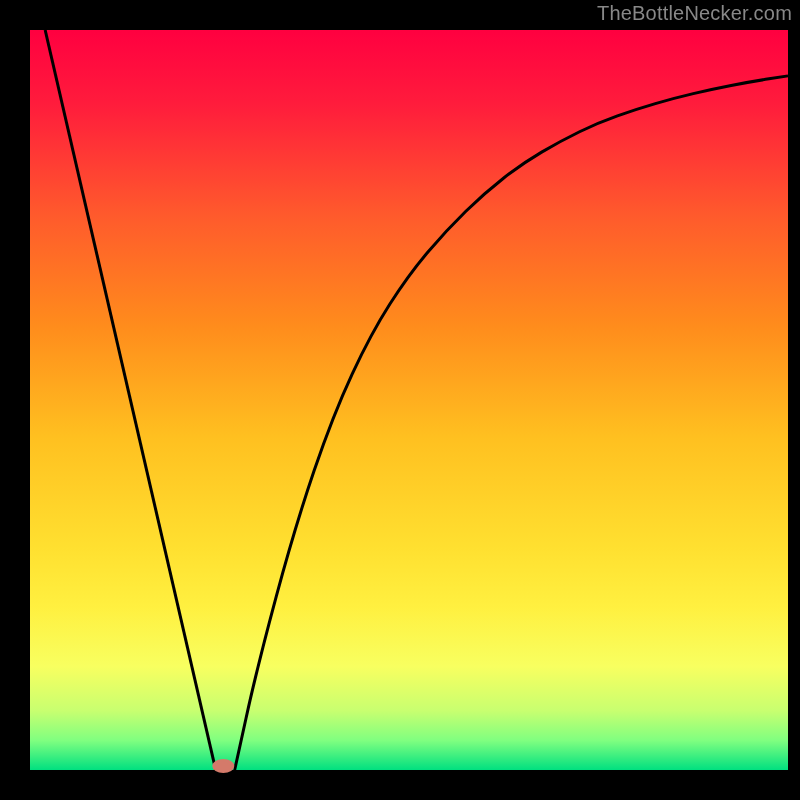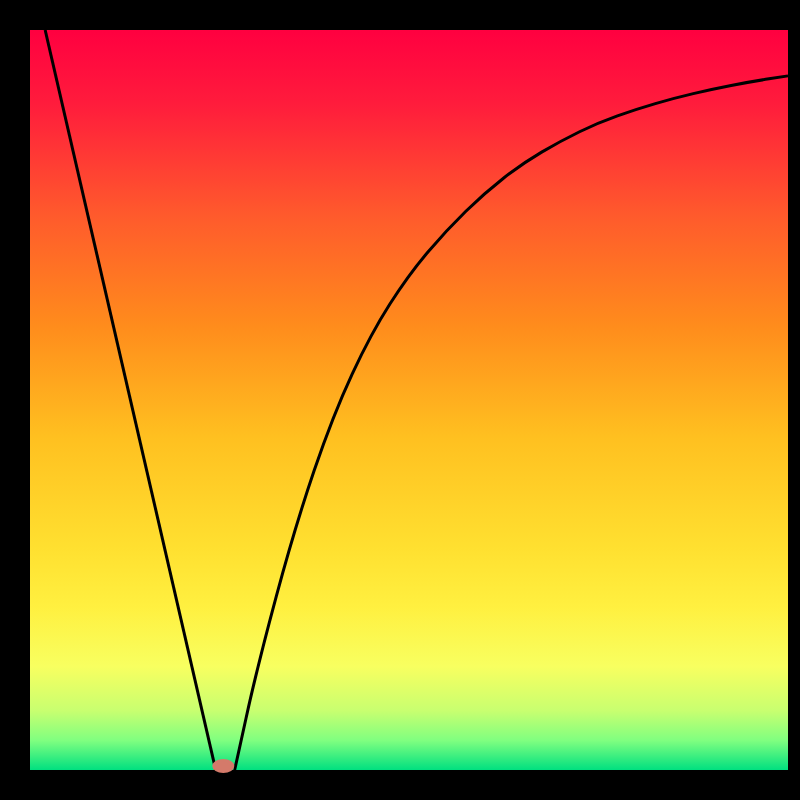--- a/index.html
+++ b/index.html
@@ -31,20 +31,21 @@
   svg {
     position: absolute;
     top: 0;
     left: 0;
   }
 </style>
 </head>
 <body>
 
 <div class="frame">
+  <div class="attribution">TheBottleNecker.com</div>
 
   <svg id="chart-svg" width="800" height="800" viewBox="0 0 800 800">
     <defs>
       <linearGradient id="bg-grad" x1="0" y1="0" x2="0" y2="1">
           <stop offset="0.0%" stop-color="#ff0040"></stop>
           <stop offset="10.0%" stop-color="#ff1c3c"></stop>
           <stop offset="25.0%" stop-color="#ff5a2c"></stop>
           <stop offset="40.0%" stop-color="#ff8c1c"></stop>
           <stop offset="55.0%" stop-color="#ffc020"></stop>
           <stop offset="70.0%" stop-color="#ffe030"></stop>

